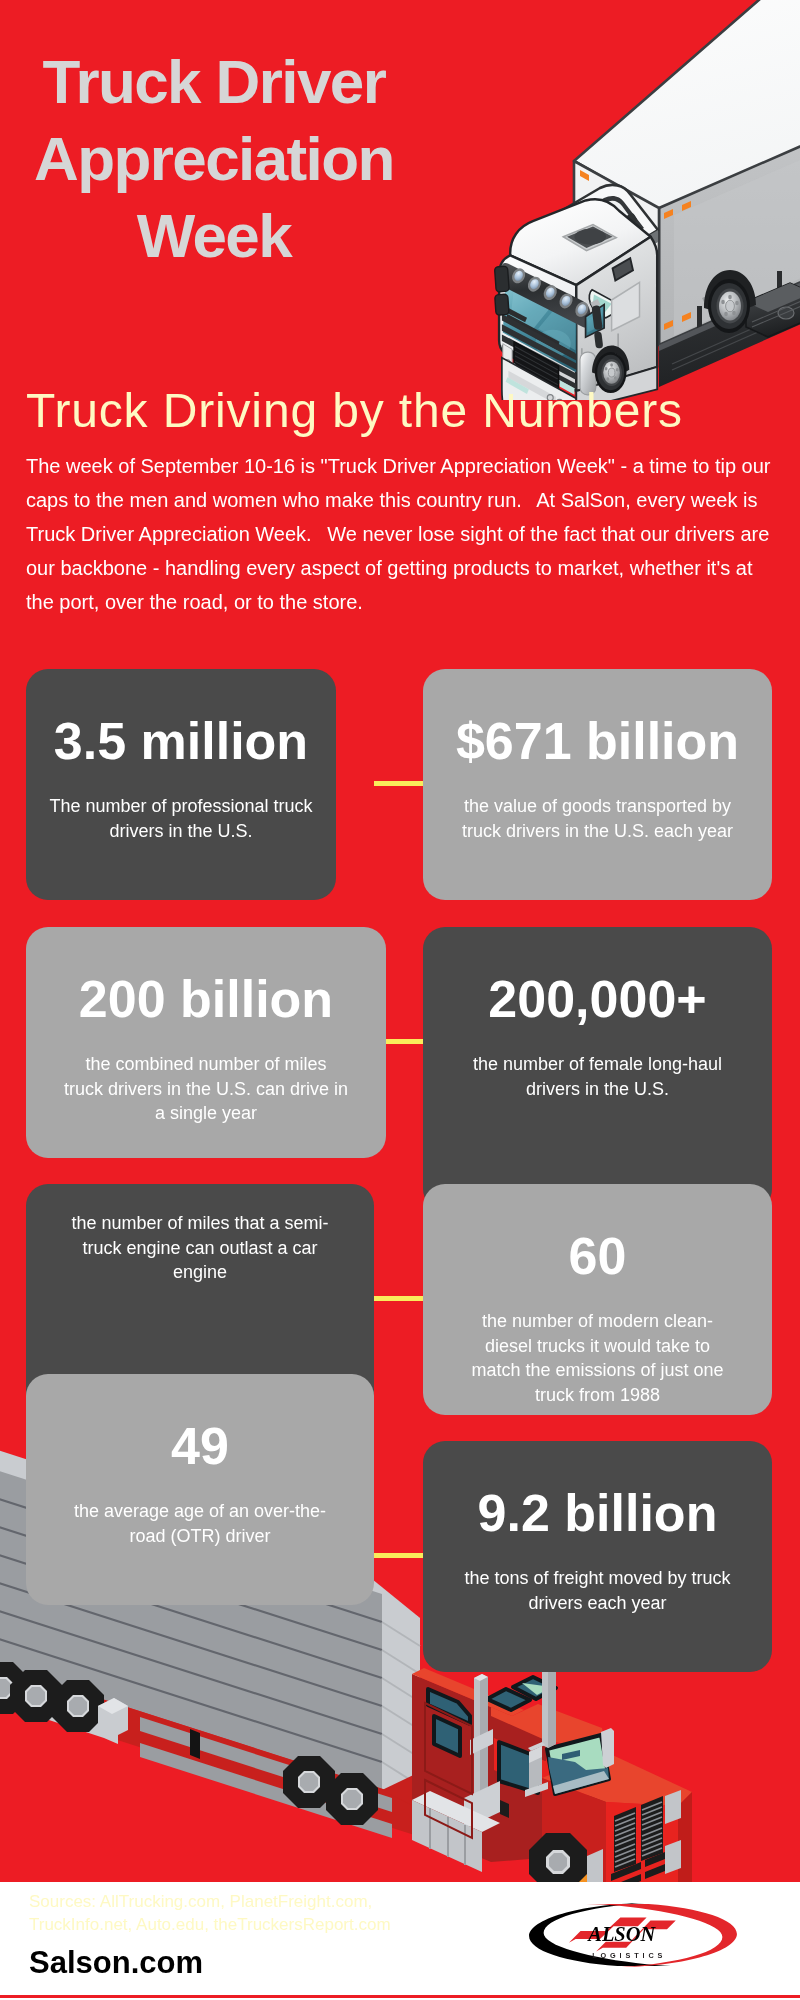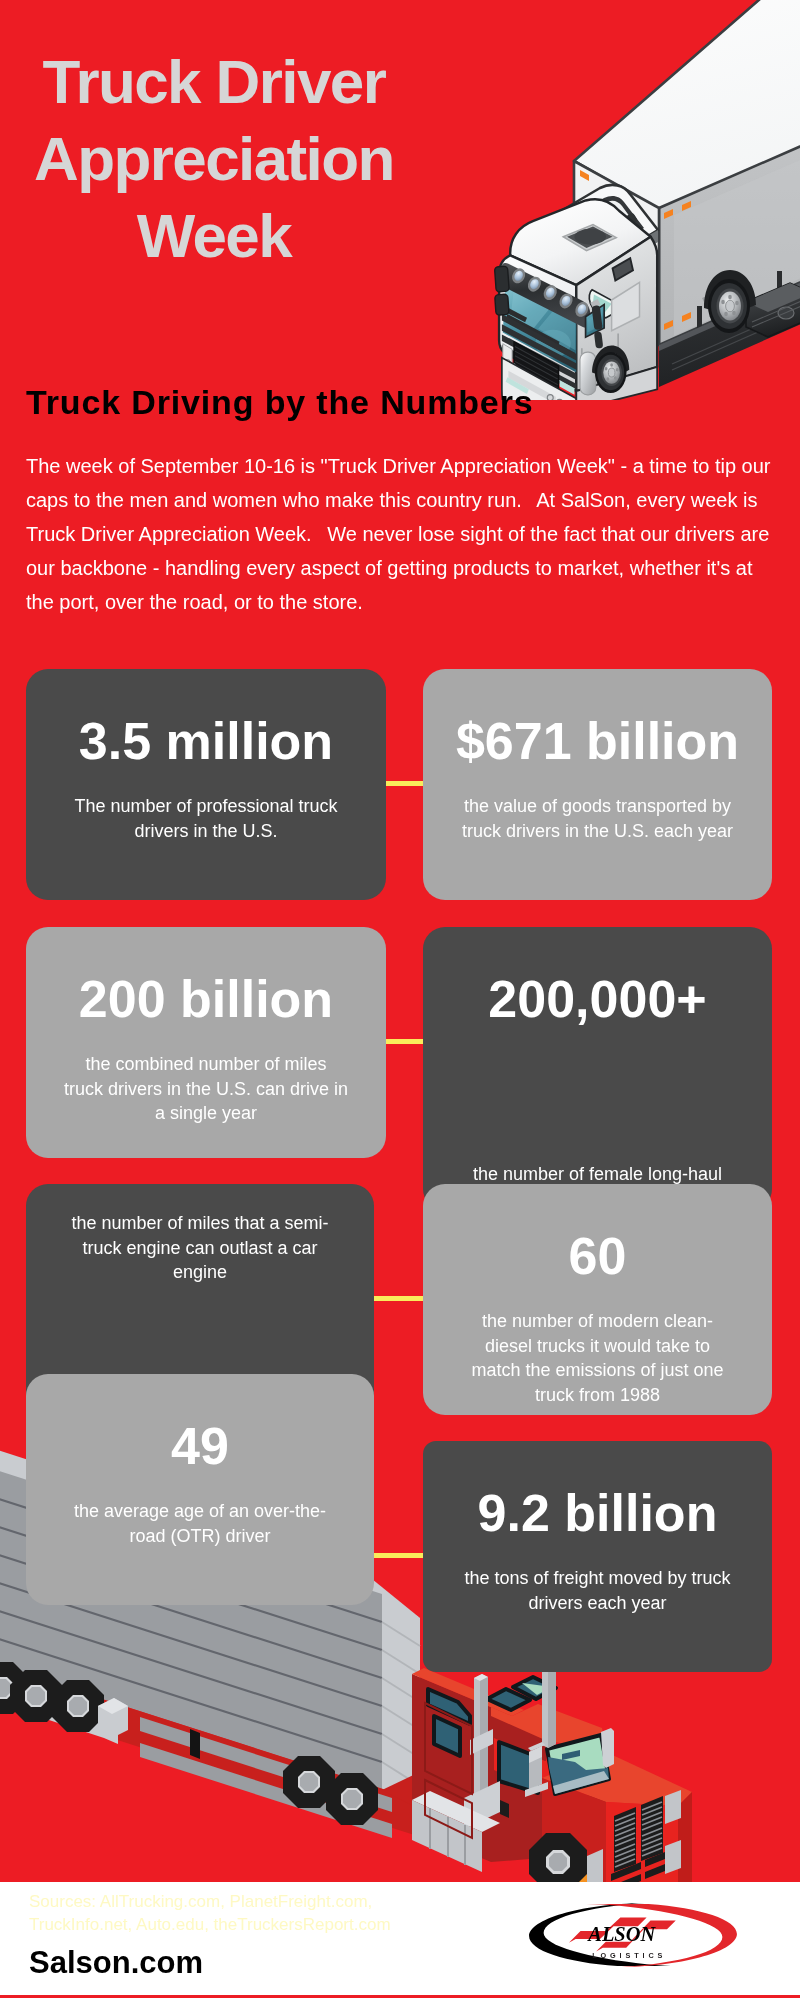--- a/index.html
+++ b/index.html
@@ -5,21 +5,21 @@
   * { margin:0; padding:0; box-sizing:border-box; }
   html,body { width:800px; height:2000px; }
   body { background:#ED1C24; font-family:"Liberation Sans", sans-serif; overflow:hidden; position:relative; }
   .page { position:absolute; left:0; top:0; width:800px; height:2000px; overflow:hidden; }
 
   #truck-top { position:absolute; left:0px; top:0px; width:800px; height:400px; }
   #truck-bottom { position:absolute; left:0px; top:1420px; width:800px; height:480px; }
 
   .title { position:absolute; left:34px; top:43px; color:#D6D6D6; font-weight:700;
            font-size:62px; line-height:77px; letter-spacing:-1.6px; white-space:pre;text-align:center; }
-  .subhead { position:absolute; left:26px; top:383px; color:#000000; font-weight:700; font-size:34px;
+  .subhead { position:absolute; left:26px; top:383px; color:#fef9c3; font-weight:400; font-size:48px;
              letter-spacing:0.85px; }
   .body-copy { position:absolute; left:26px; top:449px; width:752px; color:#FFFFFF; font-size:20px; line-height:34px; }
 
   .card { position:absolute; border-radius:22px; display:flex; flex-direction:column; align-items:center;
           justify-content:flex-start; }
   .card.dark { background:#4A4A4A; }
   .card.light { background:#A8A8A8; }
   .card .big { color:#FFFFFF; font-weight:700; font-size:52px; line-height:52px; margin-top:46px; }
   .card .small { color:#FFFFFF; font-size:18px; line-height:24.5px; text-align:center; margin-top:27px; width:292px; }
   .conn { position:absolute; background:#FAEC5C; height:5px; }
@@ -503,48 +503,48 @@
   <path d="M425,1703 L472,1726 L472,1794 L425,1771 Z"></path>
   <path d="M425,1780 L472,1803 L472,1838 L425,1815 Z"></path>
 </g>
 <polygon points="434,1716 460,1728 460,1756 434,1744" fill="#2F6175" stroke="#10181C" stroke-width="4" stroke-linejoin="round"></polygon>
 </svg>
 
   <div class="conn" style="left:374px;top:781px;width:49px;"></div>
   <div class="conn" style="left:374px;top:1039px;width:49px;"></div>
   <div class="conn" style="left:374px;top:1296px;width:49px;"></div>
   <div class="conn" style="left:374px;top:1553px;width:49px;"></div>
-  <div class="card dark" style="left:26px;top:669px;width:360px;height:231px;">
+  <div class="card dark" style="left:26px;top:669px;width:310px;height:231px;">
     <div class="big">3.5 million</div>
     <div class="small"><span>The number of professional truck</span><br><span>drivers in the U.S.</span></div>
   </div>
   <div class="card light" style="left:423px;top:669px;width:349px;height:231px;">
     <div class="big">$671 billion</div>
     <div class="small"><span>the value of goods transported by</span><br><span>truck drivers in the U.S. each year</span></div>
   </div>
   <div class="card light" style="left:26px;top:927px;width:360px;height:231px;">
     <div class="big">200 billion</div>
     <div class="small"><span>the combined number of miles</span><br><span>truck drivers in the U.S. can drive in</span><br><span>a single year</span></div>
   </div>
-  <div class="card dark" style="left:423px;top:927px;width:349px;height:284px;justify-content:space-between;">
+  <div class="card dark" style="left:423px;top:927px;width:349px;height:284px;">
     <div class="big">200,000+</div>
     <div class="small"><span>the number of female long-haul</span><br><span>drivers in the U.S.</span></div>
   </div>
   <div class="card dark" style="left:26px;top:1184px;width:348px;height:231px;">
     <div class="small"><span>the number of miles that a semi-</span><br><span>truck engine can outlast a car</span><br><span>engine</span></div>
   </div>
   <div class="card light" style="left:423px;top:1184px;width:349px;height:231px;">
     <div class="big">60</div>
     <div class="small"><span>the number of modern clean-</span><br><span>diesel trucks it would take to</span><br><span>match the emissions of just one</span><br><span>truck from 1988</span></div>
   </div>
   <div class="card light" style="left:26px;top:1374px;width:348px;height:231px;">
     <div class="big">49</div>
     <div class="small"><span>the average age of an over-the-</span><br><span>road (OTR) driver</span></div>
   </div>
-  <div class="card dark" style="left:423px;top:1441px;width:349px;height:231px;border-radius:13px;">
+  <div class="card dark" style="left:423px;top:1441px;width:349px;height:231px;">
     <div class="big">9.2 billion</div>
     <div class="small"><span>the tons of freight moved by truck</span><br><span>drivers each year</span></div>
   </div>
 
   <div class="footer"></div>
   <div class="sources"><span>Sources: AllTrucking.com, PlanetFreight.com,</span><br><span>TruckInfo.net, Auto.edu, theTruckersReport.com</span></div>
   <div class="site">Salson.com</div>
 <svg id="logo" viewBox="0 0 220 70" width="220" height="70" xmlns="http://www.w3.org/2000/svg">
 
   <path d="M122,2 C55,3 3,19 3,36 C3,51 40,63 94,67 L158,67 C146,67 134,66 124,65 C64,59 18,46 18,33 C18,18 62,6 122,2 Z" fill="#000000"></path>

